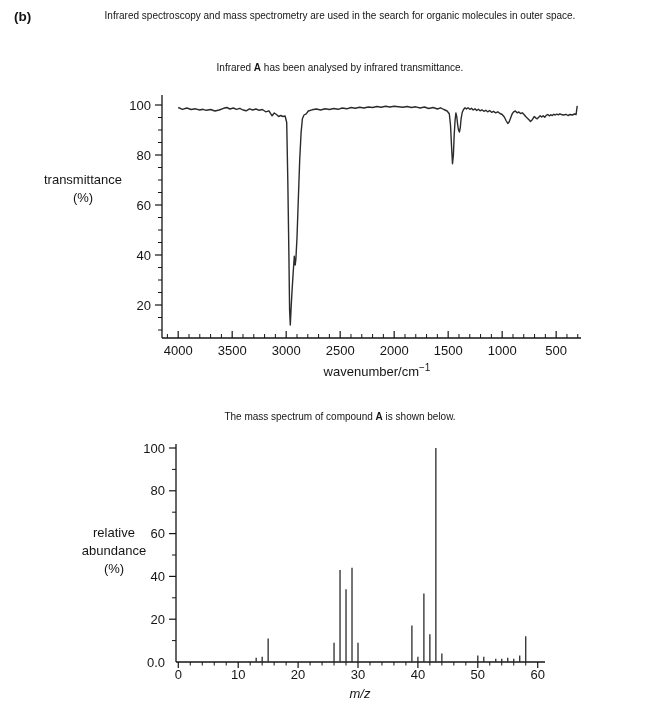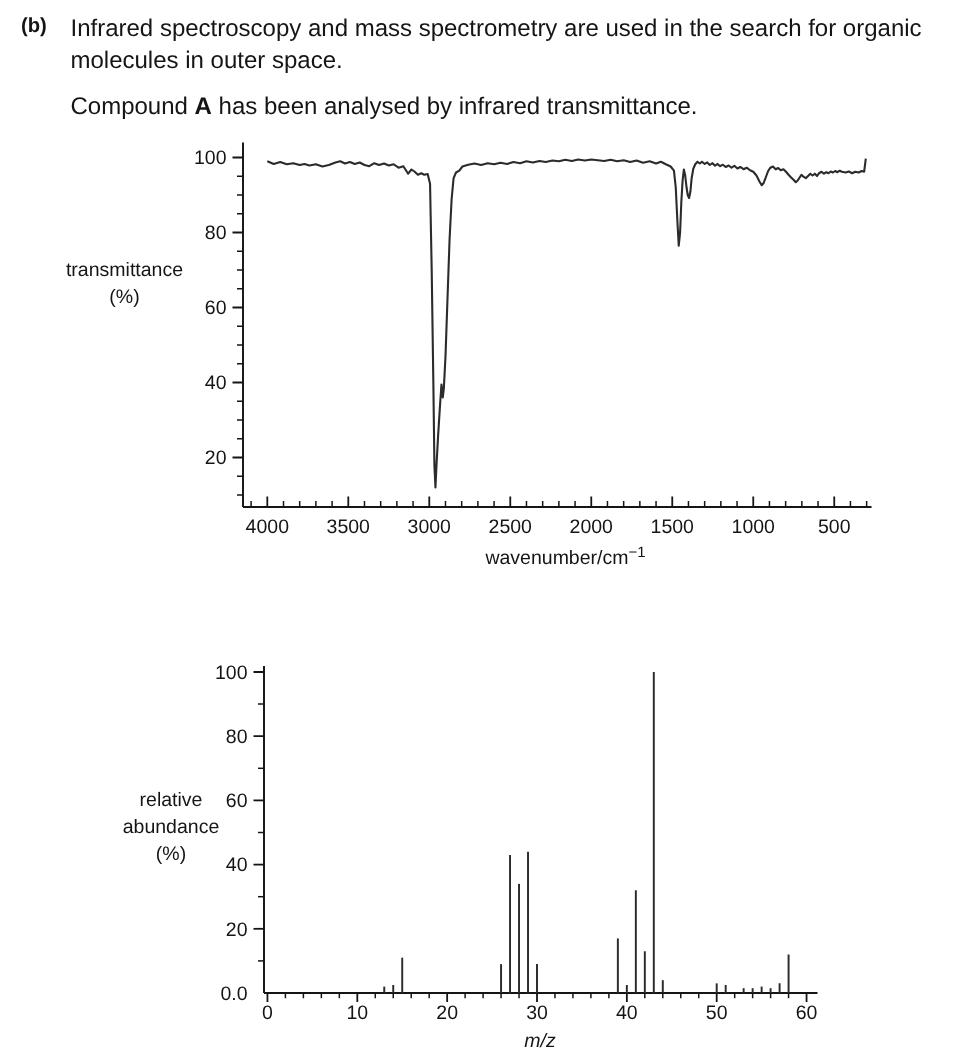--- a/index.html
+++ b/index.html
@@ -1,35 +1,35 @@
 <!DOCTYPE html>
 <html><head>
 <meta charset="utf-8">
 <style>
   html,body{margin:0;padding:0;background:#ffffff;}
   .page{
     position:relative;width:646px;height:705px;background:#fff;
     font-family:"Liberation Sans",sans-serif;color:#151515;overflow:hidden;
   }
-  .qtext{position:absolute;margin:0;font-size:16px;line-height:1.34;color:#151515;}
+  .qtext{position:absolute;margin:0;font-size:10px;line-height:1.34;color:#151515;text-align:center;}
   .qlabel{position:absolute;font-weight:700;font-size:13.5px;}
   .bold{font-weight:700;}
   svg{position:absolute;display:block;}
   svg text{font-family:"Liberation Sans",sans-serif;font-size:13px;fill:#151515;}
 </style>
 </head>
 <body>
 
 <div class="page">
 
   <span class="qlabel" style="left:14px;top:9px;">(b)</span>
 
   <p class="qtext" style="left:47px;top:9px;width:586px;">Infrared spectroscopy and mass spectrometry are used in the search for organic molecules in outer space.</p>
 
-  <p class="qtext" style="left:47px;top:61px;width:586px;"><span>Compound </span><span class="bold">A</span><span> has been analysed by infrared transmittance.</span></p>
+  <p class="qtext" style="left:47px;top:61px;width:586px;"><span>Infrared </span><span class="bold">A</span><span> has been analysed by infrared transmittance.</span></p>
 
   <svg id="ir-chart" width="616" height="318" viewBox="0 0 616 318" style="left:15px;top:85px;">
       <g>
         <line x1="147" y1="10" x2="147" y2="253" stroke="#151515" stroke-width="1.3"></line>
         <line x1="147" y1="253" x2="566" y2="253" stroke="#151515" stroke-width="1.3"></line>
         <line x1="152.39948453608247" y1="253" x2="152.39948453608247" y2="249" stroke="#151515" stroke-width="1"></line>
         <line x1="173.99742268041237" y1="253" x2="173.99742268041237" y2="249" stroke="#151515" stroke-width="1"></line>
         <line x1="184.79639175257734" y1="253" x2="184.79639175257734" y2="249" stroke="#151515" stroke-width="1"></line>
         <line x1="195.59536082474227" y1="253" x2="195.59536082474227" y2="249" stroke="#151515" stroke-width="1"></line>
         <line x1="206.3943298969072" y1="253" x2="206.3943298969072" y2="249" stroke="#151515" stroke-width="1"></line>
@@ -99,20 +99,21 @@
         <text x="136" y="174.5" text-anchor="end">40</text>
         <line x1="147" y1="220" x2="140" y2="220" stroke="#151515" stroke-width="1.2"></line>
         <text x="136" y="224.5" text-anchor="end">20</text>
       </g>
       <polyline points="163.2,22.5 167.5,24.3 171.8,23.0 176.2,24.5 180.5,23.8 184.8,25.0 188.0,24.3 191.3,25.3 195.6,24.5 199.9,26.0 204.2,25.0 208.6,23.3 211.8,22.5 215.0,24.0 218.3,23.0 221.5,24.3 224.8,23.3 228.0,25.0 231.2,25.8 234.5,23.8 237.7,25.0 241.0,24.0 244.2,25.3 247.4,24.5 250.7,26.8 253.9,25.8 257.1,30.8 259.3,28.0 261.5,29.5 263.6,31.5 265.8,30.5 267.9,31.5 270.1,31.0 271.7,37.5 272.8,95.0 273.9,170.0 274.6,225.0 275.3,240.0 276.0,225.0 277.1,205.0 278.2,187.5 279.3,171.3 280.2,180.0 280.9,173.8 282.0,152.5 283.3,115.0 284.7,75.0 286.1,47.5 287.4,33.8 289.0,30.0 291.2,28.8 293.3,26.0 297.1,24.8 301.4,24.0 305.7,25.0 310.1,23.8 314.4,24.5 318.7,23.5 323.0,24.3 327.3,23.0 331.7,23.8 336.0,22.5 340.3,23.3 344.6,22.3 348.9,23.0 353.3,22.0 357.6,22.5 361.9,21.5 366.2,22.3 370.5,21.3 374.9,22.0 379.2,21.3 383.5,21.8 387.8,22.3 392.1,21.5 396.5,22.5 400.8,21.8 405.1,23.0 409.4,22.0 413.7,23.5 418.1,22.5 422.4,24.0 425.6,22.8 428.9,24.5 432.1,26.0 434.3,28.8 435.5,40.0 436.6,62.5 437.5,78.8 438.4,70.0 439.2,50.0 440.1,35.0 440.9,28.0 441.8,32.0 442.7,40.0 443.5,45.0 444.4,47.0 445.3,42.5 446.1,33.8 447.2,27.5 448.5,24.5 450.0,22.8 451.5,24.0 453.0,22.8 454.8,24.3 456.5,23.3 458.2,25.0 460.0,23.8 461.7,25.5 463.4,24.3 465.1,25.8 466.9,24.8 468.8,26.3 470.8,25.3 472.7,26.8 474.6,25.5 476.6,27.3 478.5,26.3 480.7,27.8 482.8,26.8 485.0,28.5 487.2,29.5 489.3,32.0 491.3,36.0 492.8,38.5 494.1,37.0 495.6,33.0 497.1,29.0 498.6,26.8 500.3,26.0 502.1,27.8 503.8,27.0 505.5,28.5 507.3,27.8 509.0,29.5 510.7,31.5 512.4,33.3 514.2,35.0 515.5,36.5 516.8,35.3 518.1,33.3 519.3,31.5 520.6,32.8 522.2,33.8 523.7,32.3 525.2,30.8 526.7,32.0 528.2,30.8 529.7,32.3 531.2,30.3 532.7,29.5 534.3,30.8 535.8,29.8 537.3,30.5 538.8,29.3 540.3,30.0 541.8,29.0 543.3,29.8 544.8,28.8 546.3,29.5 548.7,30.0 550.9,29.3 553.0,30.5 555.2,29.5 557.4,30.0 559.5,29.0 561.1,29.5 562.2,20.8" fill="none" stroke="#2b2b2b" stroke-width="1.4" stroke-linejoin="round"></polyline>
       <text x="362" y="291" text-anchor="middle">wavenumber/cm<tspan dy="-5" font-size="10px">−1</tspan></text>
       <text x="68" y="99" text-anchor="middle">transmittance</text>
       <text x="68" y="117" text-anchor="middle">(%)</text>
     </svg>
 
+  <p class="qtext" style="left:47px;top:410px;width:586px;"><span>The mass spectrum of compound </span><span class="bold">A</span><span> is shown below.</span></p>
 
   <svg id="ms-chart" width="616" height="267" viewBox="0 0 616 267" style="left:15px;top:438px;">
       <g>
         <line x1="161" y1="6" x2="161" y2="224" stroke="#151515" stroke-width="1.3"></line>
         <line x1="161" y1="224" x2="530" y2="224" stroke="#151515" stroke-width="1.3"></line>
         <line x1="175.28" y1="224" x2="175.28" y2="227.5" stroke="#151515" stroke-width="1"></line>
         <line x1="187.26000000000002" y1="224" x2="187.26000000000002" y2="227.5" stroke="#151515" stroke-width="1"></line>
         <line x1="199.24" y1="224" x2="199.24" y2="227.5" stroke="#151515" stroke-width="1"></line>
         <line x1="211.22000000000003" y1="224" x2="211.22000000000003" y2="227.5" stroke="#151515" stroke-width="1"></line>
         <line x1="235.18" y1="224" x2="235.18" y2="227.5" stroke="#151515" stroke-width="1"></line>

